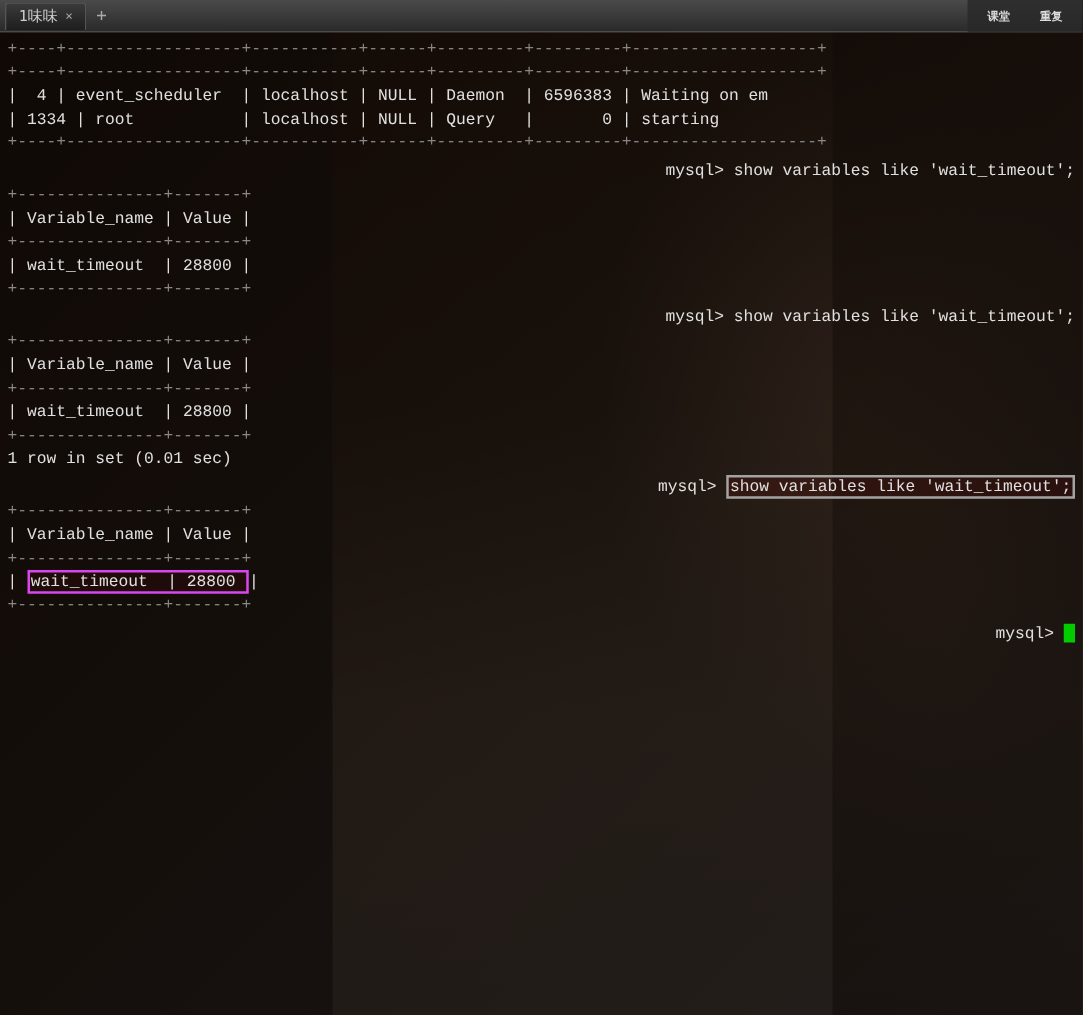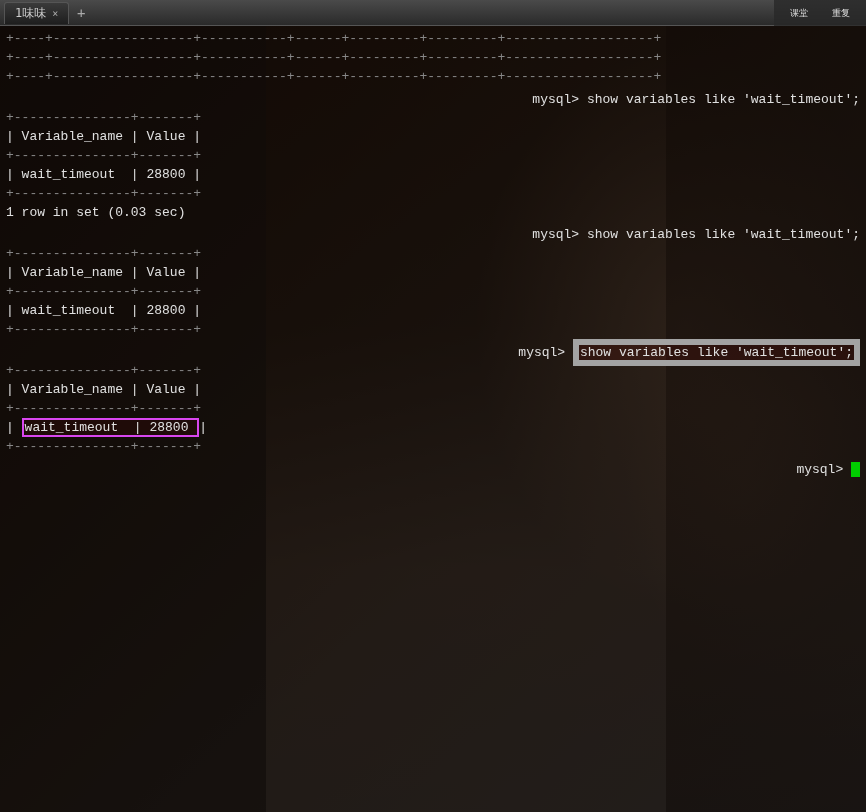--- a/index.html
+++ b/index.html
@@ -117,20 +117,21 @@
     .corner-btn {
       width: 16px;
       height: 16px;
       display: flex;
       align-items: center;
       justify-content: center;
       font-size: 10px;
       color: #aaa;
       cursor: pointer;
       margin: 0 1px;
+      font-weight: bold;
     }
 
     
     .terminal-content {
       background: rgba(0, 0, 0, 0.72);
       width: 866px;
       height: 786px;
       overflow: hidden;
       padding: 4px 0;
       font-family: 'Courier New', Courier, monospace;
@@ -162,21 +163,21 @@
       text-align: right;
     }
 
     .term-line.empty {
       height: 4px;
     }
 
     
     .highlight-box {
       display: inline;
-      border: 6px solid #a3a3a3;
+      border: 2px solid #a3a3a3;
       padding: 0 1px;
       background: rgba(180,0,0,0.1);
     }
 
     
     .highlight-row-box {
       display: inline;
       border: 2px solid #d946ef;
       padding: 0 1px;
       background: rgba(180,0,0,0.08);
@@ -208,36 +209,38 @@
     <div class="tab-new">+</div>
     <div class="corner-btns">
       <div class="corner-btn" style="width:40px;font-size:9px;color:#ddd;">课堂</div>
       <div class="corner-btn" style="width:40px;font-size:9px;color:#ddd;">重复</div>
     </div>
   </div>
 
   <div class="terminal-content">
     <span class="term-line separator">+----+------------------+-----------+------+---------+---------+-------------------+</span>
     <span class="term-line separator">+----+------------------+-----------+------+---------+---------+-------------------+</span>
+    <span class="term-line data-row">|  4 | event_scheduler  | localhost | NULL | Daemon  | 6596383 | Waiting on em</span>
+    <span class="term-line data-row">| 1334 | root           | localhost | NULL | Query   |       0 | starting</span>
     <span class="term-line separator">+----+------------------+-----------+------+---------+---------+-------------------+</span>
     <span class="term-line empty"> </span>
     <span class="term-line prompt-line">mysql&gt; show variables like 'wait_timeout';</span>
     <span class="term-line separator">+---------------+-------+</span>
     <span class="term-line data-row">| Variable_name | Value |</span>
     <span class="term-line separator">+---------------+-------+</span>
     <span class="term-line data-row">| wait_timeout  | 28800 |</span>
     <span class="term-line separator">+---------------+-------+</span>
-    <span class="term-line result-info">1 row in set (0.03 sec)</span>
     <span class="term-line empty"> </span>
     <span class="term-line prompt-line">mysql&gt; show variables like 'wait_timeout';</span>
     <span class="term-line separator">+---------------+-------+</span>
     <span class="term-line data-row">| Variable_name | Value |</span>
     <span class="term-line separator">+---------------+-------+</span>
     <span class="term-line data-row">| wait_timeout  | 28800 |</span>
     <span class="term-line separator">+---------------+-------+</span>
+    <span class="term-line result-info">1 row in set (0.01 sec)</span>
     <span class="term-line empty"> </span>
 
     <span class="term-line prompt-line"><span>mysql&gt; </span><span class="highlight-box">show variables like 'wait_timeout';</span></span>
 
     <span class="term-line separator">+---------------+-------+</span>
     <span class="term-line data-row">| Variable_name | Value |</span>
     <span class="term-line separator">+---------------+-------+</span>
 
     <span class="term-line data-row"><span>| </span><span class="highlight-row-box">wait_timeout  | 28800 </span><span>|</span></span>
 

